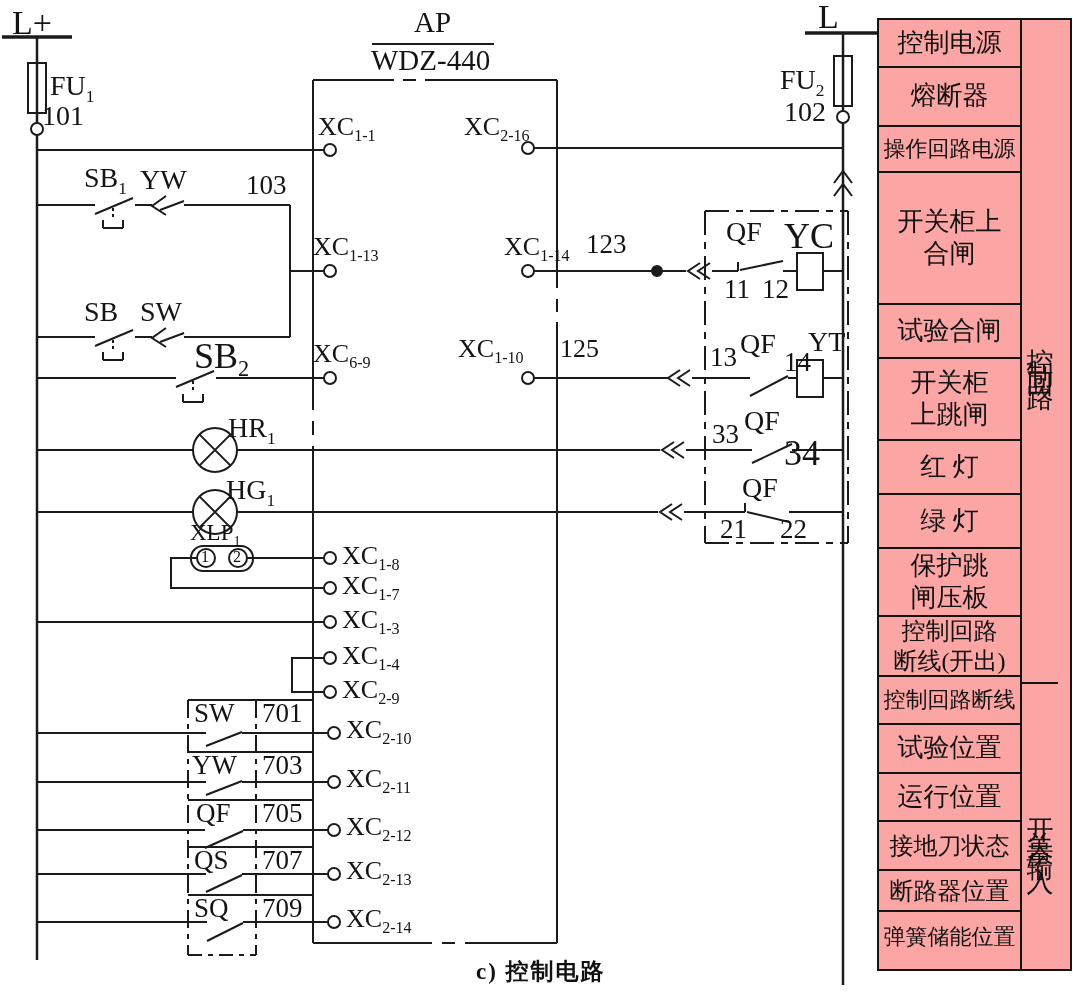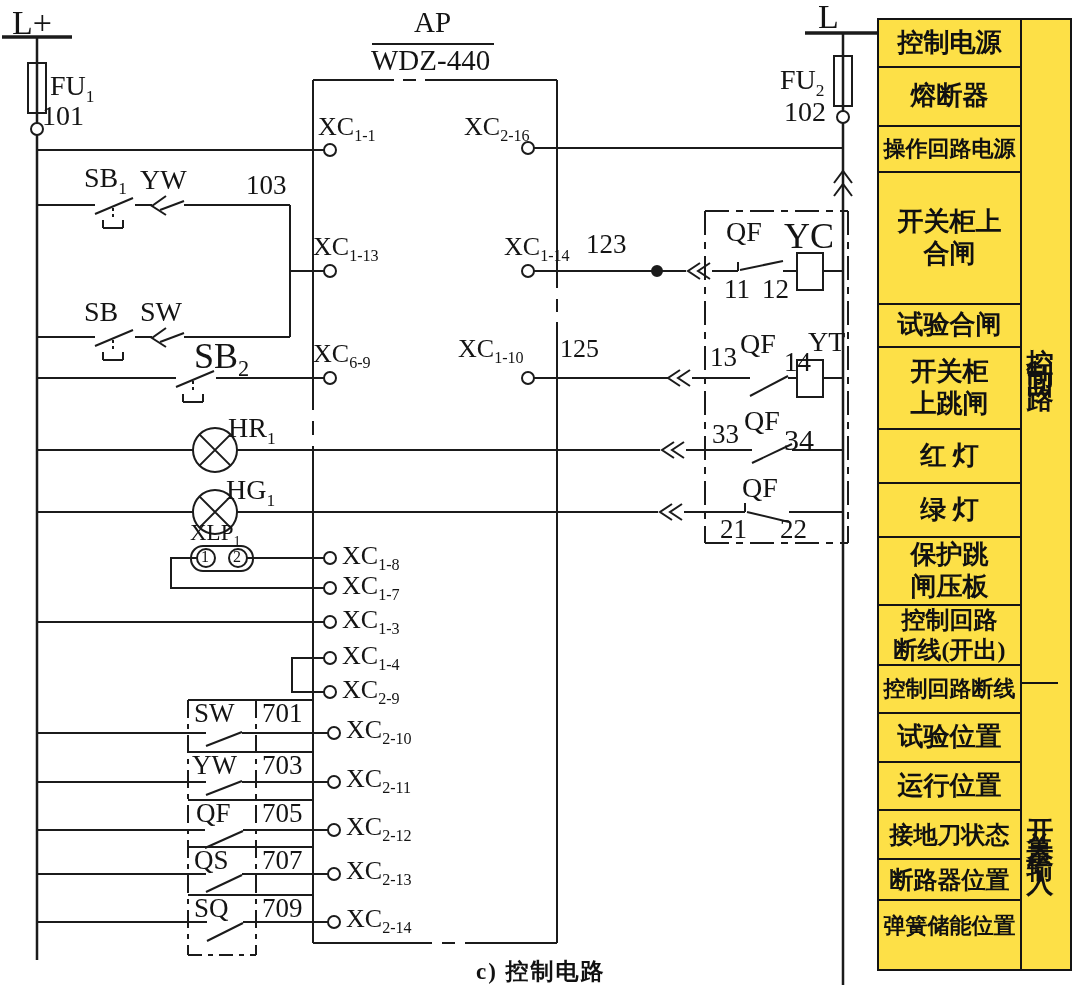--- a/index.html
+++ b/index.html
@@ -4,21 +4,21 @@
 <style>
   html,body{margin:0;padding:0;background:#fff;}
   #stage{
     position:relative;width:1073px;height:1000px;background:#fff;overflow:hidden;
     font-family:"Liberation Serif","DejaVu Serif",serif;color:#111;
   }
   #wires{position:absolute;left:0;top:0;}
   .lbl{position:absolute;white-space:nowrap;line-height:1;color:#141414;}
   .lbl sub{font-size:0.62em;line-height:0;}
   
-  .legend{position:absolute;box-sizing:border-box;border:2px solid #141414;background:#fde047;font-weight:bold;}
+  .legend{position:absolute;box-sizing:border-box;border:2px solid #141414;background:#fca5a5;}
   .trow{box-sizing:border-box;border-bottom:2px solid #141414;display:flex;align-items:center;
         justify-content:center;text-align:center;font-size:26px;white-space:pre-line;line-height:1.25;}
   .trow:last-child{border-bottom:none;}
   .trow.sm{font-size:22px;}
   .trow.md{font-size:24px;}
   .tgroup-cell{box-sizing:border-box;display:flex;align-items:center;justify-content:center;
         writing-mode:vertical-rl;text-orientation:upright;letter-spacing:12px;font-size:27px;
         border-bottom:2px solid #141414;}
   .tgroup-cell:last-child{border-bottom:none;}
   .caption{position:absolute;font-size:23px;font-weight:bold;letter-spacing:2px;}
@@ -273,21 +273,21 @@
   <div class="lbl" style="left:724px;top:276px;font-size:27px">11</div>
   <div class="lbl" style="left:762px;top:276px;font-size:27px">12</div>
 
   <div class="lbl" style="left:710px;top:344px;font-size:27px">13</div>
   <div class="lbl" style="left:740px;top:330px;font-size:28px">QF</div>
   <div class="lbl" style="left:784px;top:349px;font-size:27px">14</div>
   <div class="lbl" style="left:808px;top:328px;font-size:28px">YT</div>
 
   <div class="lbl" style="left:712px;top:421px;font-size:27px">33</div>
   <div class="lbl" style="left:744px;top:407px;font-size:28px">QF</div>
-  <div class="lbl" style="left:784px;top:425px;font-size:30px">34</div>
+  <div class="lbl" style="left:784px;top:435px;font-size:36px">34</div>
 
   <div class="lbl" style="left:742px;top:474px;font-size:28px">QF</div>
   <div class="lbl" style="left:720px;top:516px;font-size:27px">21</div>
   <div class="lbl" style="left:780px;top:516px;font-size:27px">22</div>
 
   <div class="lbl" style="left:194px;top:700px;font-size:27px">SW</div>
   <div class="lbl" style="left:262px;top:700px;font-size:27px">701</div>
   <div class="lbl" style="left:192px;top:752px;font-size:27px">YW</div>
   <div class="lbl" style="left:262px;top:752px;font-size:27px">703</div>
   <div class="lbl" style="left:196px;top:800px;font-size:27px">QF</div>
@@ -296,21 +296,21 @@
   <div class="lbl" style="left:262px;top:847px;font-size:27px">707</div>
   <div class="lbl" style="left:194px;top:895px;font-size:27px">SQ</div>
   <div class="lbl" style="left:262px;top:895px;font-size:27px">709</div>
 
   <div class="legend" style="left:877px;top:18px;width:145px;height:953px">
     <div class="trow" style="height:48px">控制电源</div>
     <div class="trow" style="height:59px">熔断器</div>
     <div class="trow sm" style="height:46px">操作回路电源</div>
     <div class="trow" style="height:132px">开关柜上
 合闸</div>
-    <div class="trow" style="height:43px">试验合闸</div>
+    <div class="trow" style="height:54px">试验合闸</div>
     <div class="trow" style="height:82px">开关柜
 上跳闸</div>
     <div class="trow" style="height:54px">红 灯</div>
     <div class="trow" style="height:54px">绿 灯</div>
     <div class="trow" style="height:68px">保护跳
 闸压板</div>
     <div class="trow md" style="height:60px">控制回路
 断线(开出)</div>
     <div class="trow sm" style="height:48px">控制回路断线</div>
     <div class="trow" style="height:49px">试验位置</div>

